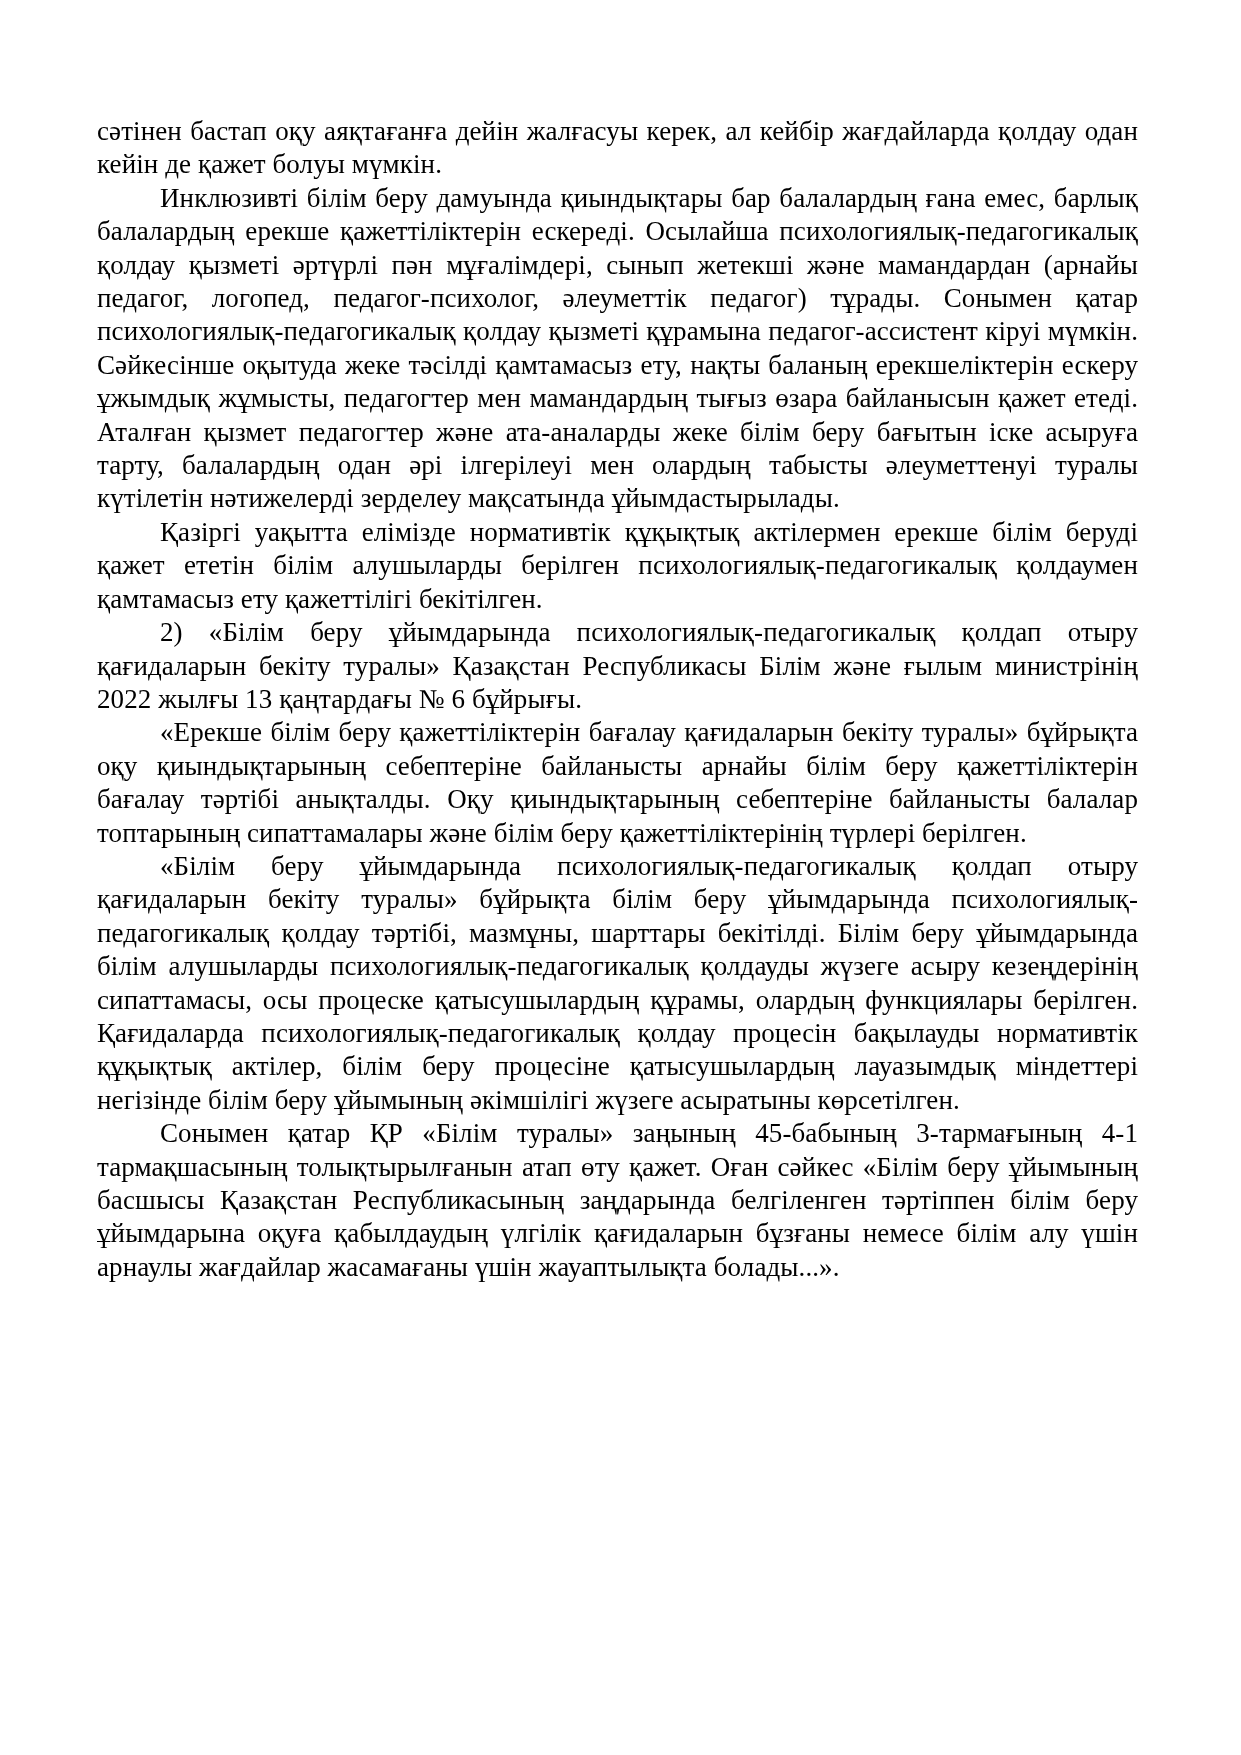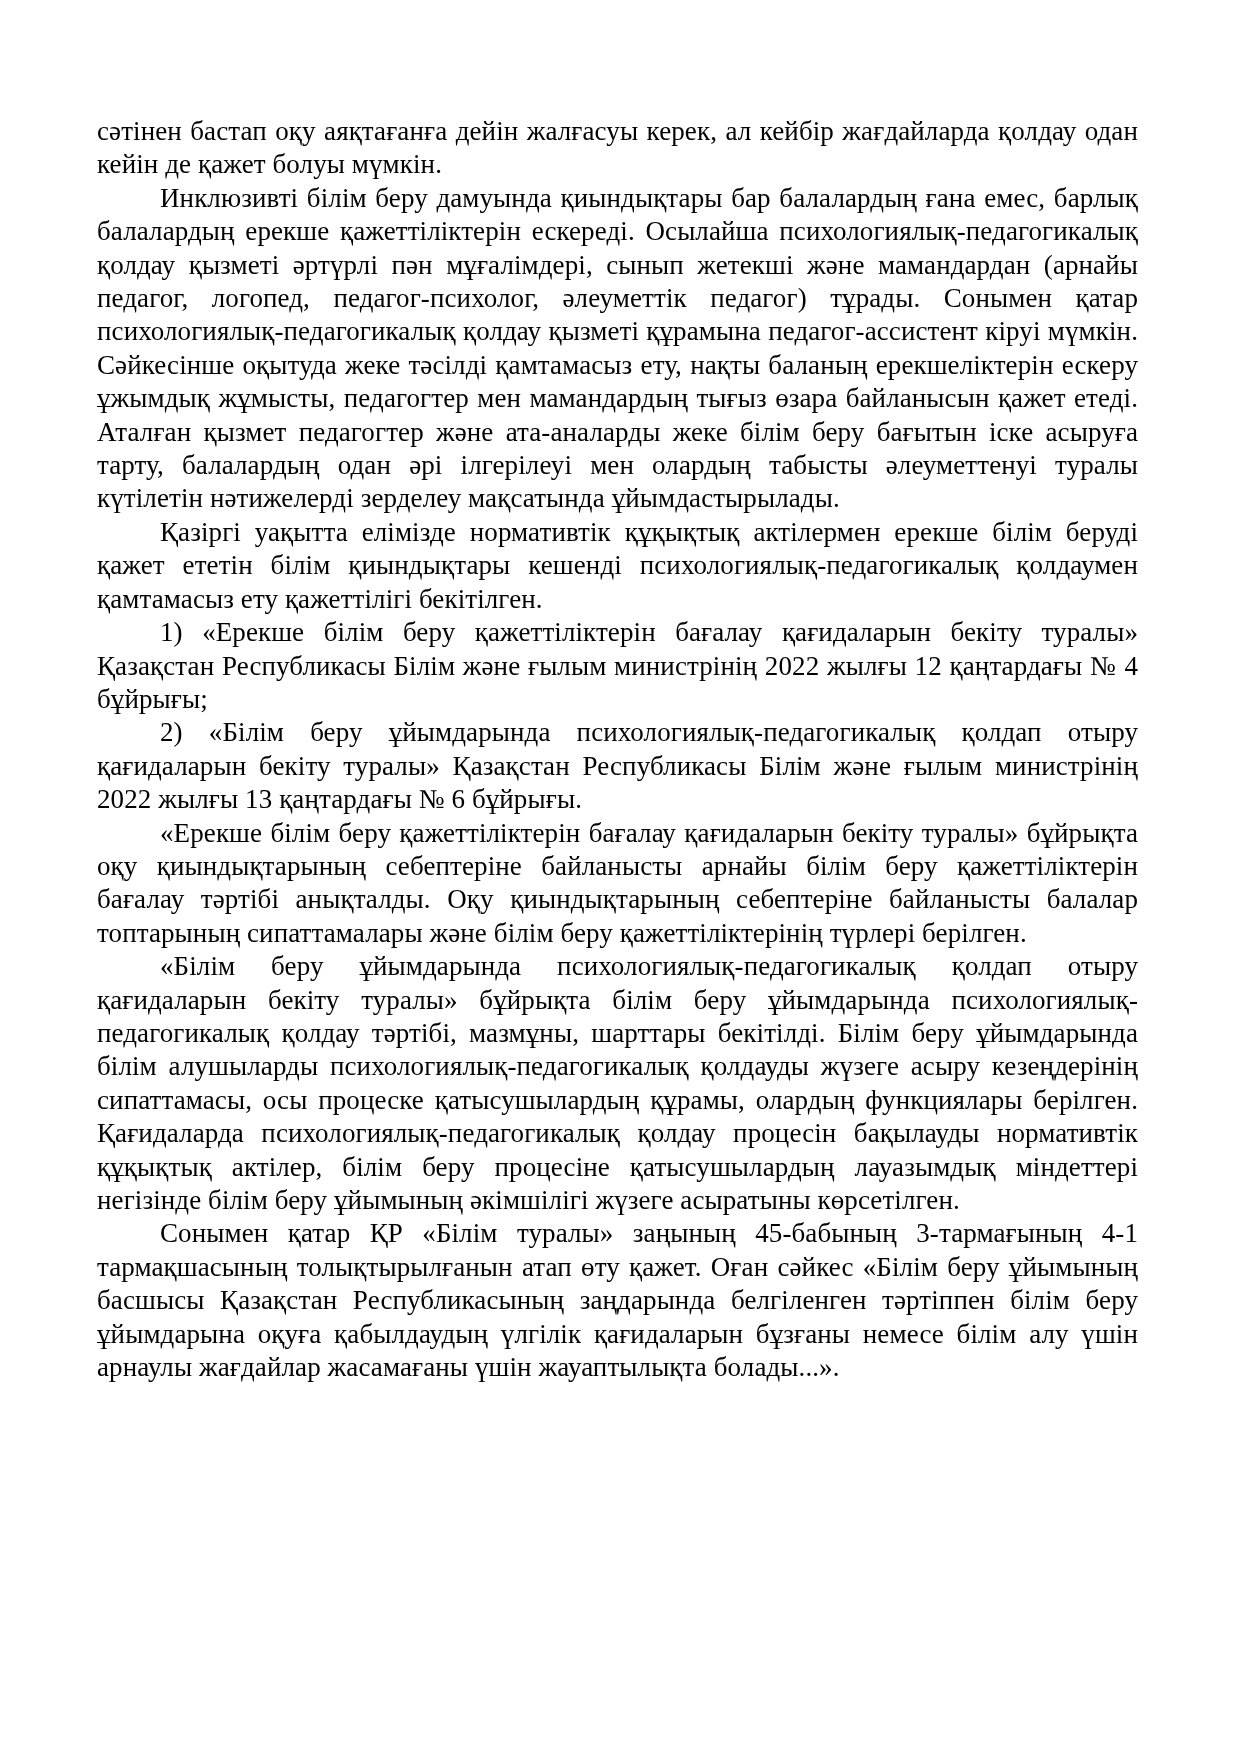--- a/index.html
+++ b/index.html
@@ -46,21 +46,20 @@
     line-height: 33px;
   }
 </style>
 </head>
 <body>
 
 <div class="page">
   <div class="text-block">
     <p class="no-indent">сәтінен бастап оқу аяқтағанға дейін жалғасуы керек, ал кейбір жағдайларда қолдау одан кейін де қажет болуы мүмкін.</p>
     <p>Инклюзивті білім беру дамуында қиындықтары бар балалардың ғана емес, барлық балалардың ерекше қажеттіліктерін ескереді. Осылайша психологиялық-педагогикалық қолдау қызметі әртүрлі пән мұғалімдері, сынып жетекші және мамандардан (арнайы педагог, логопед, педагог-психолог, әлеуметтік педагог) тұрады. Сонымен қатар психологиялық-педагогикалық қолдау қызметі құрамына педагог-ассистент кіруі мүмкін. Сәйкесінше оқытуда жеке тәсілді қамтамасыз ету, нақты баланың ерекшеліктерін ескеру ұжымдық жұмысты, педагогтер мен мамандардың тығыз өзара байланысын қажет етеді. Аталған қызмет педагогтер және ата-аналарды жеке білім беру бағытын іске асыруға тарту, балалардың одан әрі ілгерілеуі мен олардың табысты әлеуметтенуі туралы күтілетін нәтижелерді зерделеу мақсатында ұйымдастырылады.</p>
-    <p>Қазіргі уақытта елімізде нормативтік құқықтық актілермен ерекше білім беруді қажет ететін білім қиындықтары кешенді психологиялық-педагогикалық қолдаумен қамтамасыз ету қажеттілігі бекітілген.</p>
-    <p>1) «Ерекше білім беру қажеттіліктерін бағалау қағидаларын бекіту туралы» Қазақстан Республикасы Білім және ғылым министрінің 2022 жылғы 12 қаңтардағы № 4 бұйрығы;</p>
+    <p>Қазіргі уақытта елімізде нормативтік құқықтық актілермен ерекше білім беруді қажет ететін білім алушыларды берілген психологиялық-педагогикалық қолдаумен қамтамасыз ету қажеттілігі бекітілген.</p>
     <p>2) «Білім беру ұйымдарында психологиялық-педагогикалық қолдап отыру қағидаларын бекіту туралы» Қазақстан Республикасы Білім және ғылым министрінің 2022 жылғы 13 қаңтардағы № 6 бұйрығы.</p>
     <p>«Ерекше білім беру қажеттіліктерін бағалау қағидаларын бекіту туралы» бұйрықта оқу қиындықтарының себептеріне байланысты арнайы білім беру қажеттіліктерін бағалау тәртібі анықталды. Оқу қиындықтарының себептеріне байланысты балалар топтарының сипаттамалары және білім беру қажеттіліктерінің түрлері берілген.</p>
     <p>«Білім беру ұйымдарында психологиялық-педагогикалық қолдап отыру қағидаларын бекіту туралы» бұйрықта білім беру ұйымдарында психологиялық-педагогикалық қолдау тәртібі, мазмұны, шарттары бекітілді. Білім беру ұйымдарында білім алушыларды психологиялық-педагогикалық қолдауды жүзеге асыру кезеңдерінің сипаттамасы, осы процеске қатысушылардың құрамы, олардың функциялары берілген. Қағидаларда психологиялық-педагогикалық қолдау процесін бақылауды нормативтік құқықтық актілер, білім беру процесіне қатысушылардың лауазымдық міндеттері негізінде білім беру ұйымының әкімшілігі жүзеге асыратыны көрсетілген.</p>
     <p>Сонымен қатар ҚР «Білім туралы» заңының 45-бабының 3-тармағының 4-1 тармақшасының толықтырылғанын атап өту қажет. Оған сәйкес «Білім беру ұйымының басшысы Қазақстан Республикасының заңдарында белгіленген тәртіппен білім беру ұйымдарына оқуға қабылдаудың үлгілік қағидаларын бұзғаны немесе білім алу үшін арнаулы жағдайлар жасамағаны үшін жауаптылықта болады...».</p>
   </div>
   <div class="page-number">57</div>
 </div>
 
 </body></html>

